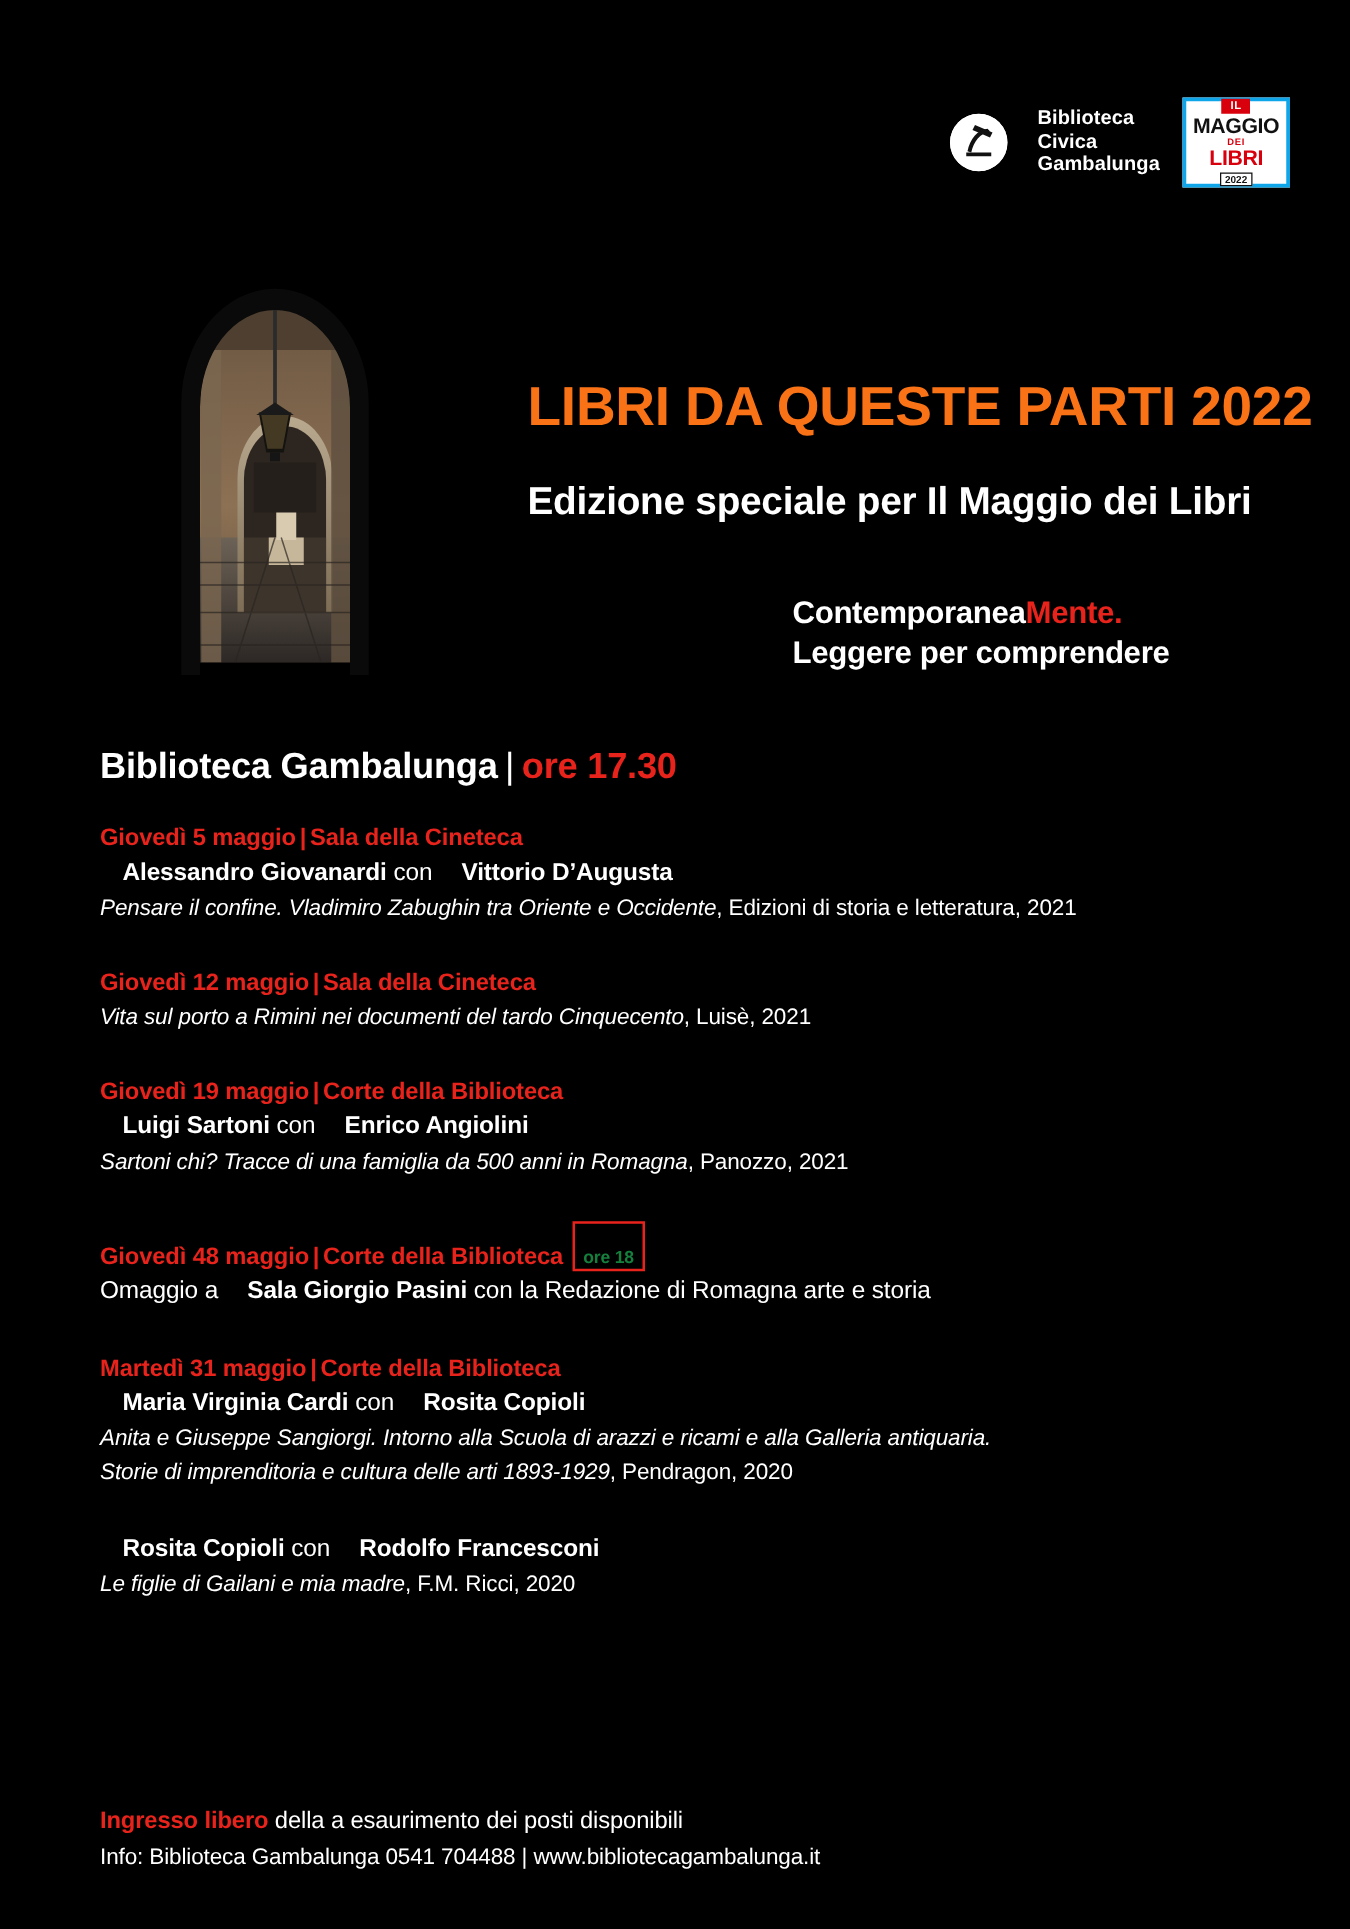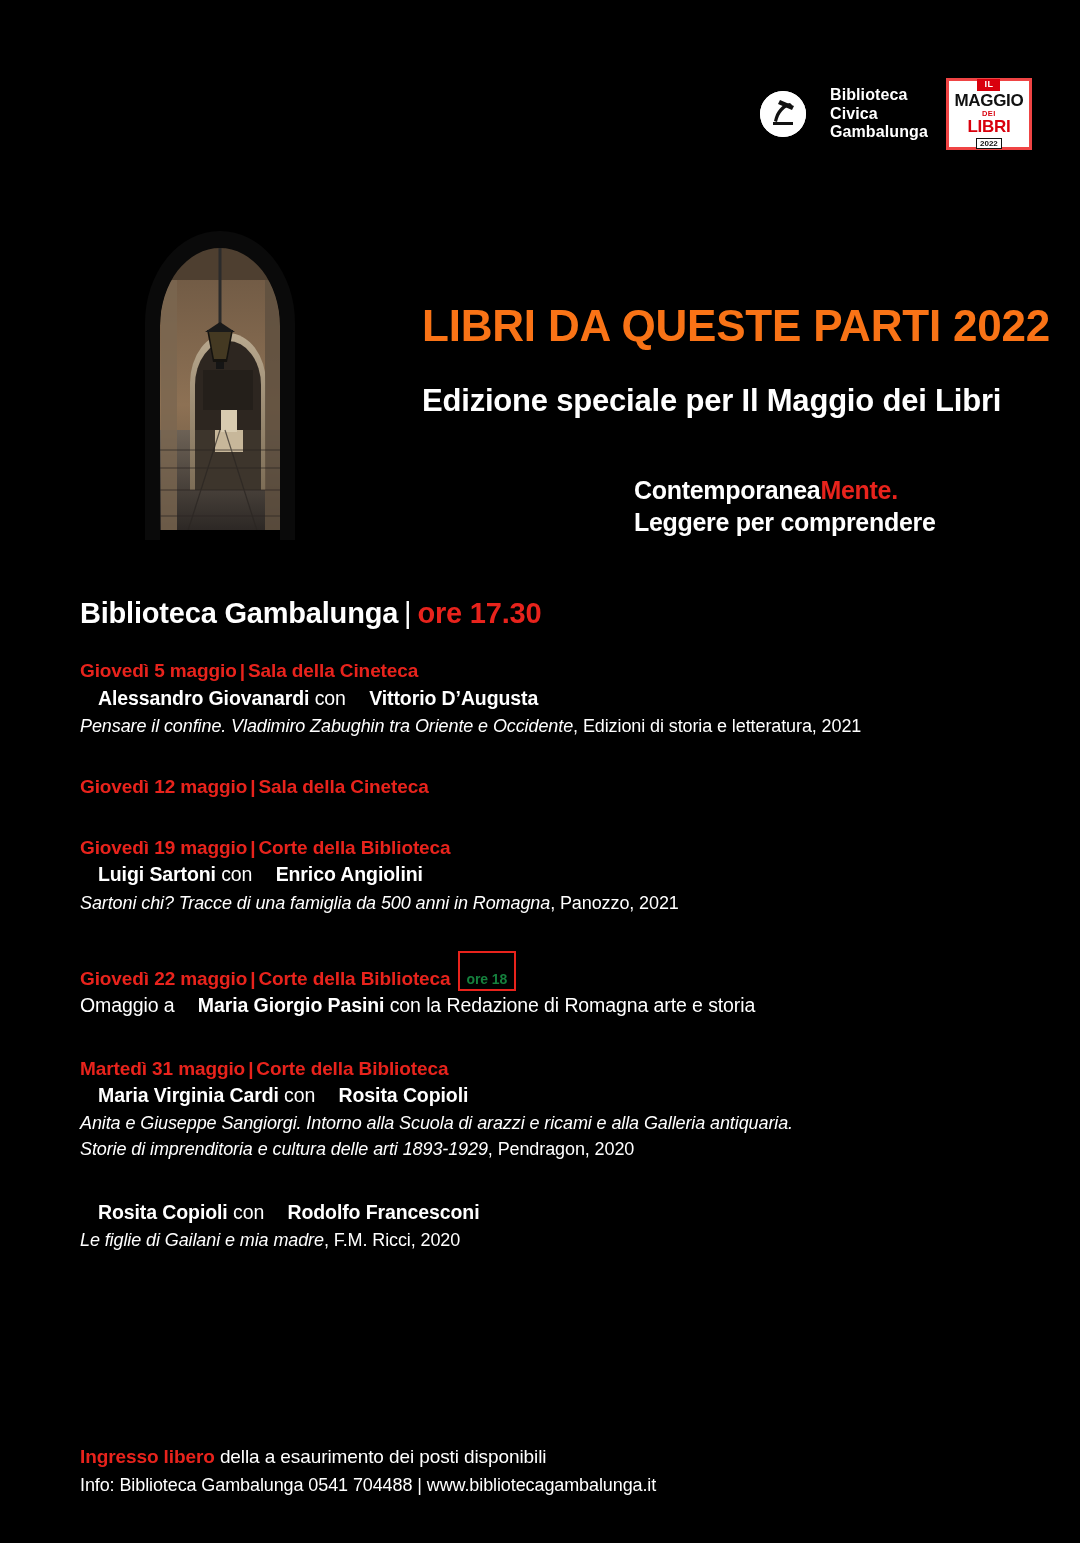--- a/index.html
+++ b/index.html
@@ -43,21 +43,21 @@
     font-size: 16px;
     line-height: 1.18;
     font-weight: 700;
     color: #ffffff;
     letter-spacing: .1px;
   }
   .logo-maggio {
     width: 86px;
     height: 72px;
     background: #ffffff;
-    border: 3px solid #ef4444;
+    border: 3px solid #0ea5e9;
     box-sizing: border-box;
     display: flex;
     flex-direction: column;
     align-items: center;
     justify-content: center;
     padding: 3px 0;
   }
   .lm-top {
     font-size: 9px;
     font-weight: 700;
@@ -344,40 +344,43 @@
     </div>
     <div class="ev-book">
       <i>Pensare il confine. Vladimiro Zabughin tra Oriente e Occidente</i><span>, Edizioni di storia e letteratura, 2021</span>
     </div>
   </div>
 
   <div class="event">
     <div class="ev-date">
       <span>Giovedì 12 maggio</span><span class="pipe">|</span><span class="place">Sala della Cineteca</span>
     </div>
+    <div class="ev-book">
+      <i>Vita sul porto a Rimini nei documenti del tardo Cinquecento</i><span>, Luisè, 2021</span>
+    </div>
   </div>
 
   <div class="event">
     <div class="ev-date">
       <span>Giovedì 19 maggio</span><span class="pipe">|</span><span class="place">Corte della Biblioteca</span>
     </div>
     <div class="ev-people">
       <b>Luigi Sartoni</b><span> con </span><b>Enrico Angiolini</b>
     </div>
     <div class="ev-book">
       <i>Sartoni chi? Tracce di una famiglia da 500 anni in Romagna</i><span>, Panozzo, 2021</span>
     </div>
   </div>
 
   <div class="event">
     <div class="ev-date">
-      <span>Giovedì 22 maggio</span><span class="pipe">|</span><span class="place">Corte della Biblioteca</span><span class="ev-badge">ore 18</span>
+      <span>Giovedì 48 maggio</span><span class="pipe">|</span><span class="place">Corte della Biblioteca</span><span class="ev-badge">ore 18</span>
     </div>
     <div class="ev-people">
-      <span>Omaggio a </span><b>Maria Giorgio Pasini</b><span> con la Redazione di Romagna arte e storia</span>
+      <span>Omaggio a </span><b>Sala Giorgio Pasini</b><span> con la Redazione di Romagna arte e storia</span>
     </div>
   </div>
 
   <div class="event">
     <div class="ev-date">
       <span>Martedì 31 maggio</span><span class="pipe">|</span><span class="place">Corte della Biblioteca</span>
     </div>
     <div class="ev-people">
       <b>Maria Virginia Cardi</b><span> con </span><b>Rosita Copioli</b>
     </div>

